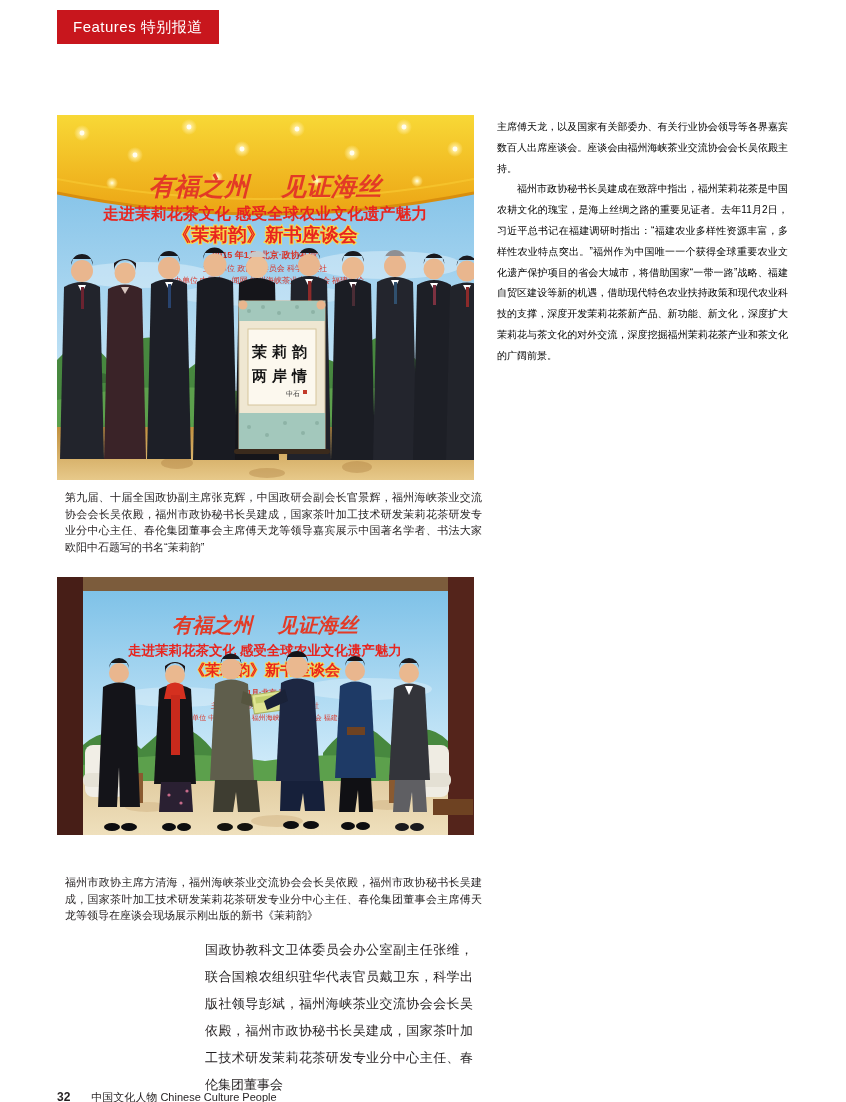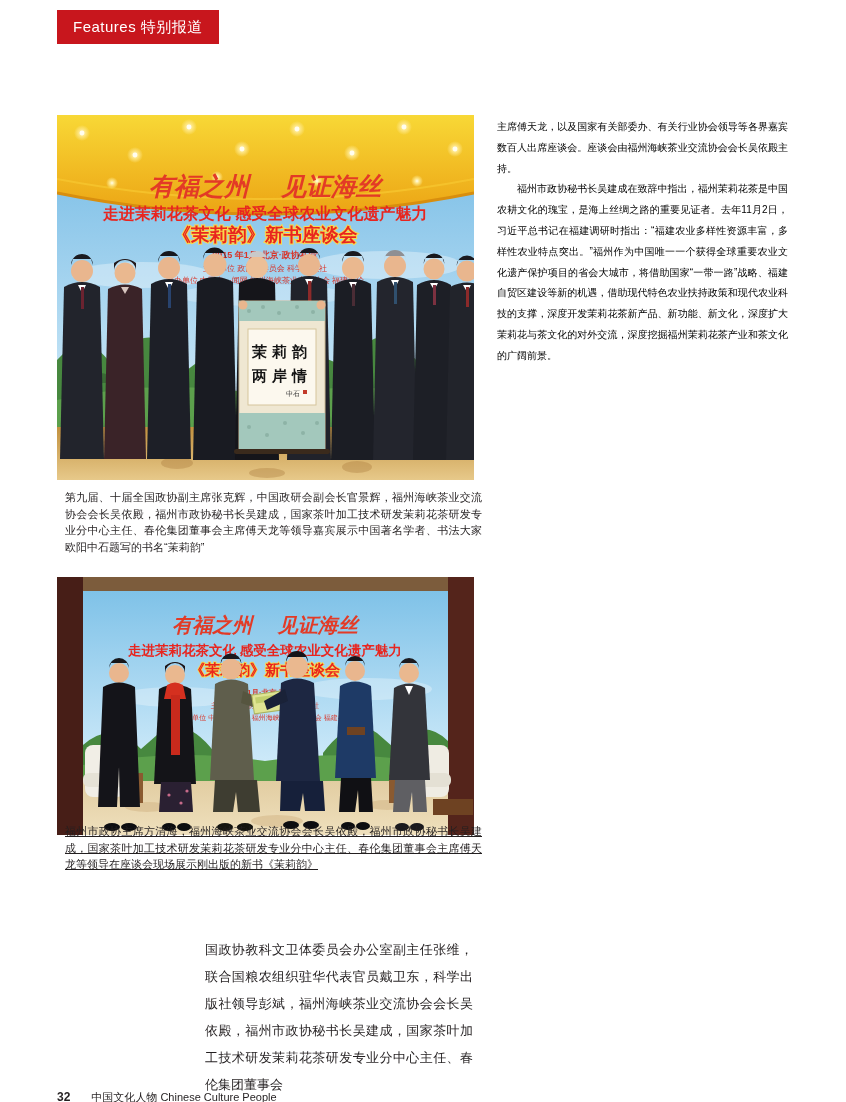--- a/index.html
+++ b/index.html
@@ -14,21 +14,21 @@
     font-weight:normal;
   }
   .photo{position:absolute;left:57px;display:block;}
   .photo1{top:115px;width:417px;height:365px;}
   .photo2{top:577px;width:417px;height:258px;}
   .caption{
     position:absolute;left:57px;width:417px;font-size:11px;line-height:16.5px;
     text-align:justify;color:#231f20;margin-left:8px;
   }
   .caption1{top:489px;}
-  .caption2{top:823px;text-decoration:underline;}
+  .caption2{top:874px;}
   .left-text{
     position:absolute;left:205px;top:936px;width:268px;
     font-size:13px;line-height:27px;text-align:justify;color:#231f20;
   }
   .right-col{
     position:absolute;left:497px;top:117px;width:291px;
     font-size:10px;line-height:20.8px;text-align:justify;color:#000000;
   }
   .right-col p{margin:0;text-indent:2em;}
   .right-col p.no-indent{text-indent:0;}

